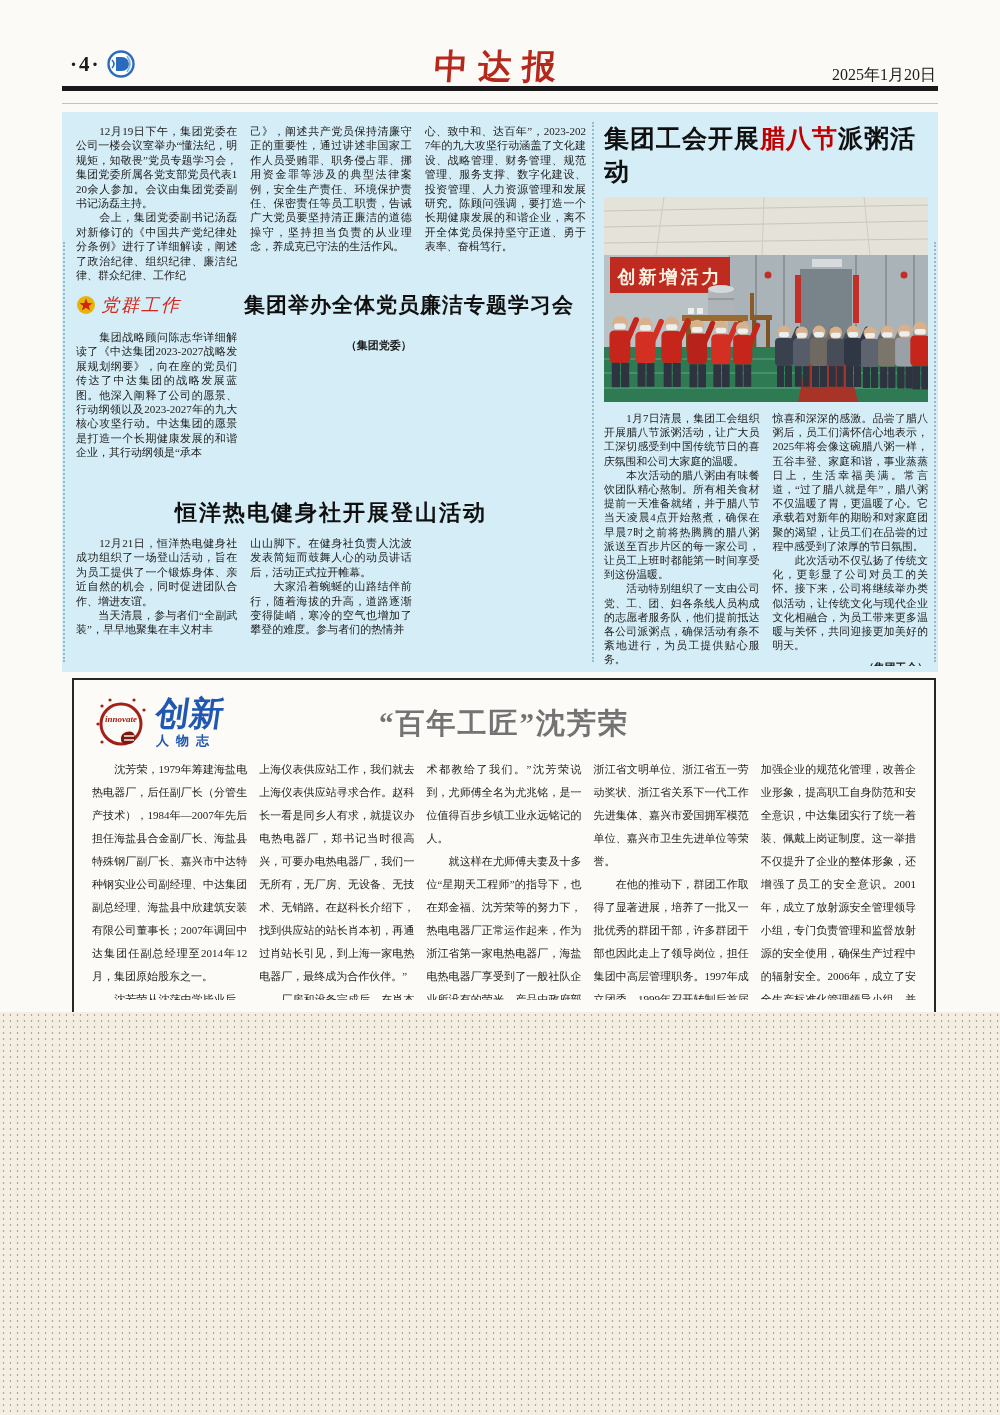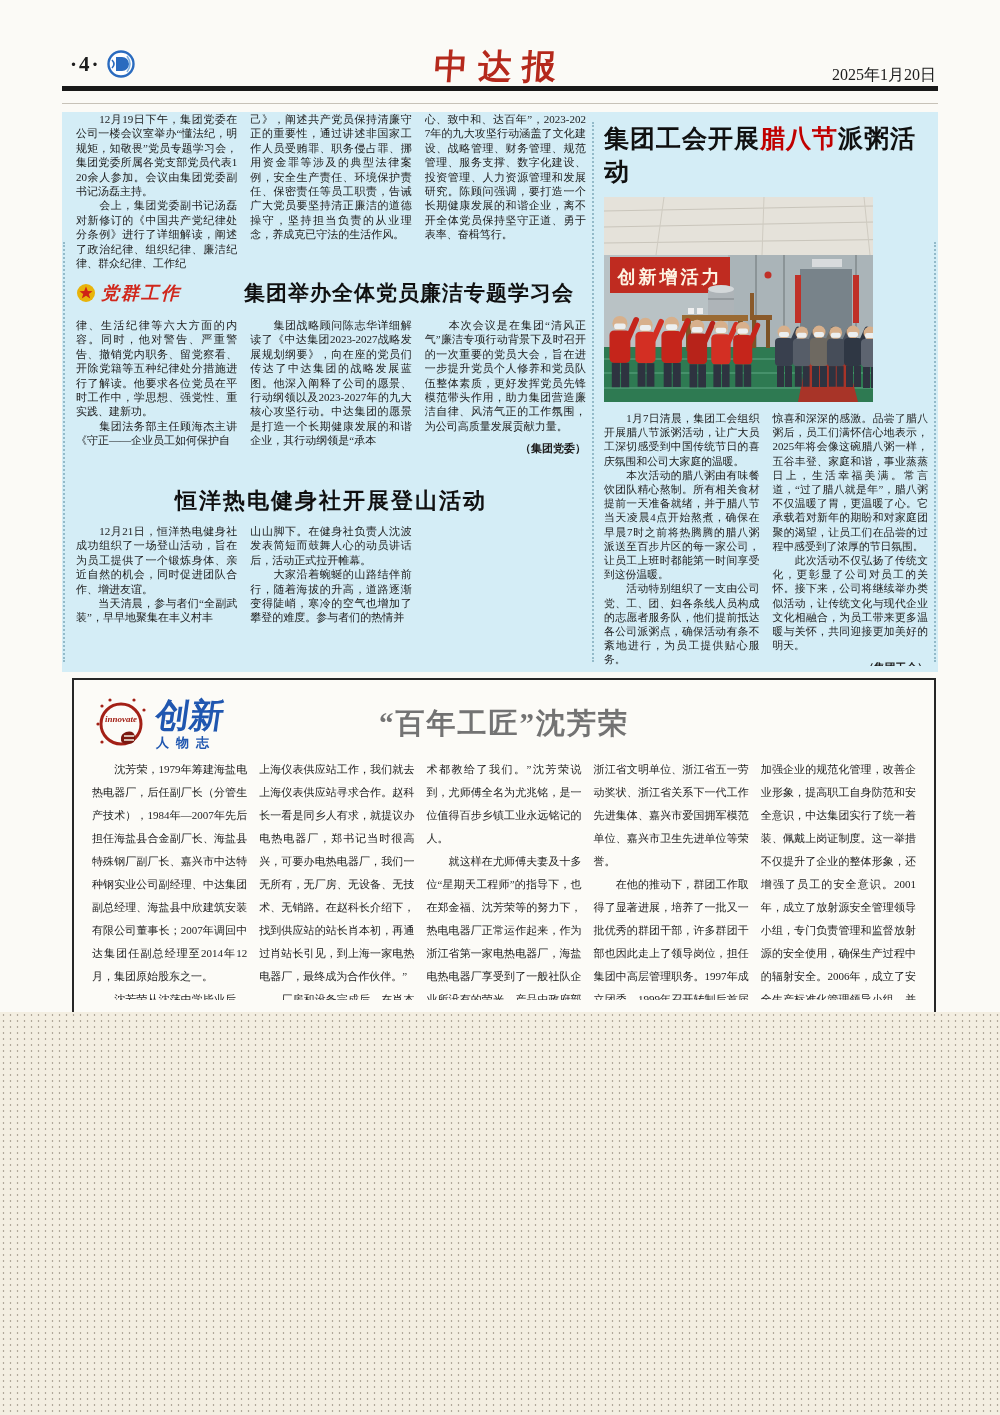--- a/index.html
+++ b/index.html
@@ -16,44 +16,44 @@
   .rule-thick{position:absolute;left:62px;top:86px;width:876px;height:5px;background:#191919;}
   .rule-thin{position:absolute;left:62px;top:103px;width:876px;height:1px;background:#c7c2b8;}
 
   
   .panel{position:absolute;left:62px;top:112px;width:876px;height:560px;background:#d4edf6;}
   .dotline{position:absolute;width:0;border-left:2px dotted #93bac9;}
   .dl-mid{left:530px;top:10px;height:540px;}
   .dl-left{left:1px;top:130px;height:420px;}
   .dl-right{left:872px;top:130px;height:420px;}
 
-  .left-block{position:absolute;left:14px;top:0;width:510px;height:546px;overflow:hidden;}
+  .left-block{position:absolute;left:14px;top:12px;width:510px;height:546px;overflow:hidden;}
   .right-block{position:absolute;left:542px;top:6px;width:324px;height:548px;overflow:hidden;}
 
   .txt{text-align:justify;white-space:pre-line;word-break:break-all;}
   .a1-grid{display:grid;grid-template-columns:1fr 1fr 1fr;column-gap:13px;font-size:11px;line-height:14.4px;}
   .a1-top{height:158px;overflow:hidden;}
   .a1-bot{height:158px;overflow:hidden;}
   .a1-band{grid-column:1/4;height:42px;display:flex;align-items:center;margin:2px 0 4px 0;}
   .badge{width:156px;display:flex;align-items:center;gap:5px;}
-  .badge-text{color:#d0271c;font-weight:bold;font-style:italic;font-size:18px;letter-spacing:2px;}
+  .badge-text{color:#d0271c;font-weight:normal;font-style:italic;font-size:18px;letter-spacing:2px;}
   .a1-headline{flex:1;text-align:center;font-size:21px;font-weight:bold;letter-spacing:1px;color:#101010;}
   .a2-headline{text-align:center;font-size:22px;font-weight:bold;letter-spacing:2px;margin:10px 0 8px 0;color:#101010;}
   .a2-grid{display:grid;grid-template-columns:1fr 1fr 1fr;column-gap:13px;font-size:11px;line-height:14.4px;}
   .a2-cell{height:136px;overflow:hidden;}
   .byline{text-align:right;font-weight:bold;margin-top:8px;}
 
   .laba-headline{font-size:25px;font-weight:bold;letter-spacing:1px;margin-top:4px;color:#101010;}
   .laba-red{color:#c00000;}
-  .photo{margin-top:9px;width:269px;height:205px;background:#cfd3d2;position:relative;overflow:hidden;}
+  .photo{margin-top:9px;width:324px;height:205px;background:#cfd3d2;position:relative;overflow:hidden;}
   .laba-cols{margin-top:9px;display:grid;grid-template-columns:1fr 1fr;column-gap:13px;font-size:10.8px;line-height:14.2px;height:276px;overflow:hidden;}
 
   
   .box{position:absolute;left:72px;top:678px;width:860px;height:336px;background:#fcfbf7;border:2px solid #262626;overflow:hidden;}
-  .inno-logo{position:absolute;left:20px;top:16px;display:flex;align-items:center;gap:6px;}
+  .inno-logo{position:absolute;left:20px;top:16px;display:flex;align-items:flex-start;gap:6px;}
   .inno-cn{font-size:34px;font-weight:bold;color:#2057b0;transform:skewX(-8deg);line-height:34px;font-family:"Liberation Sans",sans-serif;}
   .inno-sub{font-size:13px;font-weight:bold;color:#2057b0;letter-spacing:7px;margin-top:2px;font-family:"Liberation Sans",sans-serif;}
   .craft-headline{text-align:center;font-size:29px;font-weight:bold;letter-spacing:2px;margin-top:24px;color:#737373;}
   .craft-cols{margin:14px 18px 0 18px;display:grid;grid-template-columns:repeat(5,1fr);column-gap:12px;font-size:11px;line-height:23px;height:242px;overflow:hidden;}
 
   
   .dots{
     position:absolute;left:0;top:1012px;width:1000px;height:403px;z-index:6;
     background-color:#f3eee1;
     background-image:radial-gradient(rgba(110,98,84,.5) .8px, transparent 1.2px);
@@ -95,25 +95,22 @@
         <div class="badge">
           <svg width="20" height="20" viewBox="0 0 20 20">
             <circle cx="10" cy="10" r="9" fill="#e8b40a"></circle>
             <path d="M10 3.5 L11.8 8 L16.5 8.2 L12.8 11 L14.2 15.5 L10 12.8 L5.8 15.5 L7.2 11 L3.5 8.2 L8.2 8 Z" fill="#cf2417"></path>
           </svg>
           <span class="badge-text">党群工作</span>
         </div>
         <div class="a1-headline">集团举办全体党员廉洁专题学习会</div>
       </div>
 
-      <div class="txt a1-bot">律、生活纪律等六大方面的内容。同时，他对警告、严重警告、撤销党内职务、留党察看、开除党籍等五种纪律处分措施进行了解读。他要求各位党员在平时工作中，学思想、强党性、重实践、建新功。
-　　集团法务部主任顾海杰主讲《守正——企业员工如何保护自</div>
       <div class="txt a1-bot">　　集团战略顾问陈志华详细解读了《中达集团2023-2027战略发展规划纲要》，向在座的党员们传达了中达集团的战略发展蓝图。他深入阐释了公司的愿景、行动纲领以及2023-2027年的九大核心攻坚行动。中达集团的愿景是打造一个长期健康发展的和谐企业，其行动纲领是“承本</div>
       <div class="a1-bot">
-        <div class="txt">　　本次会议是在集团“清风正气”廉洁专项行动背景下及时召开的一次重要的党员大会，旨在进一步提升党员个人修养和党员队伍整体素质，更好发挥党员先锋模范带头作用，助力集团营造廉洁自律、风清气正的工作氛围，为公司高质量发展贡献力量。</div>
         <div class="byline">（集团党委）</div>
       </div>
     </div>
 
     <div class="a2-headline">恒洋热电健身社开展登山活动</div>
     <div class="a2-grid">
       <div class="txt a2-cell">　　12月21日，恒洋热电健身社成功组织了一场登山活动，旨在为员工提供了一个锻炼身体、亲近自然的机会，同时促进团队合作、增进友谊。
 　　当天清晨，参与者们“全副武装”，早早地聚集在丰义村丰</div>
       <div class="txt a2-cell">山山脚下。在健身社负责人沈波发表简短而鼓舞人心的动员讲话后，活动正式拉开帷幕。
 　　大家沿着蜿蜒的山路结伴前行，随着海拔的升高，道路逐渐变得陡峭，寒冷的空气也增加了攀登的难度。参与者们的热情并</div>

